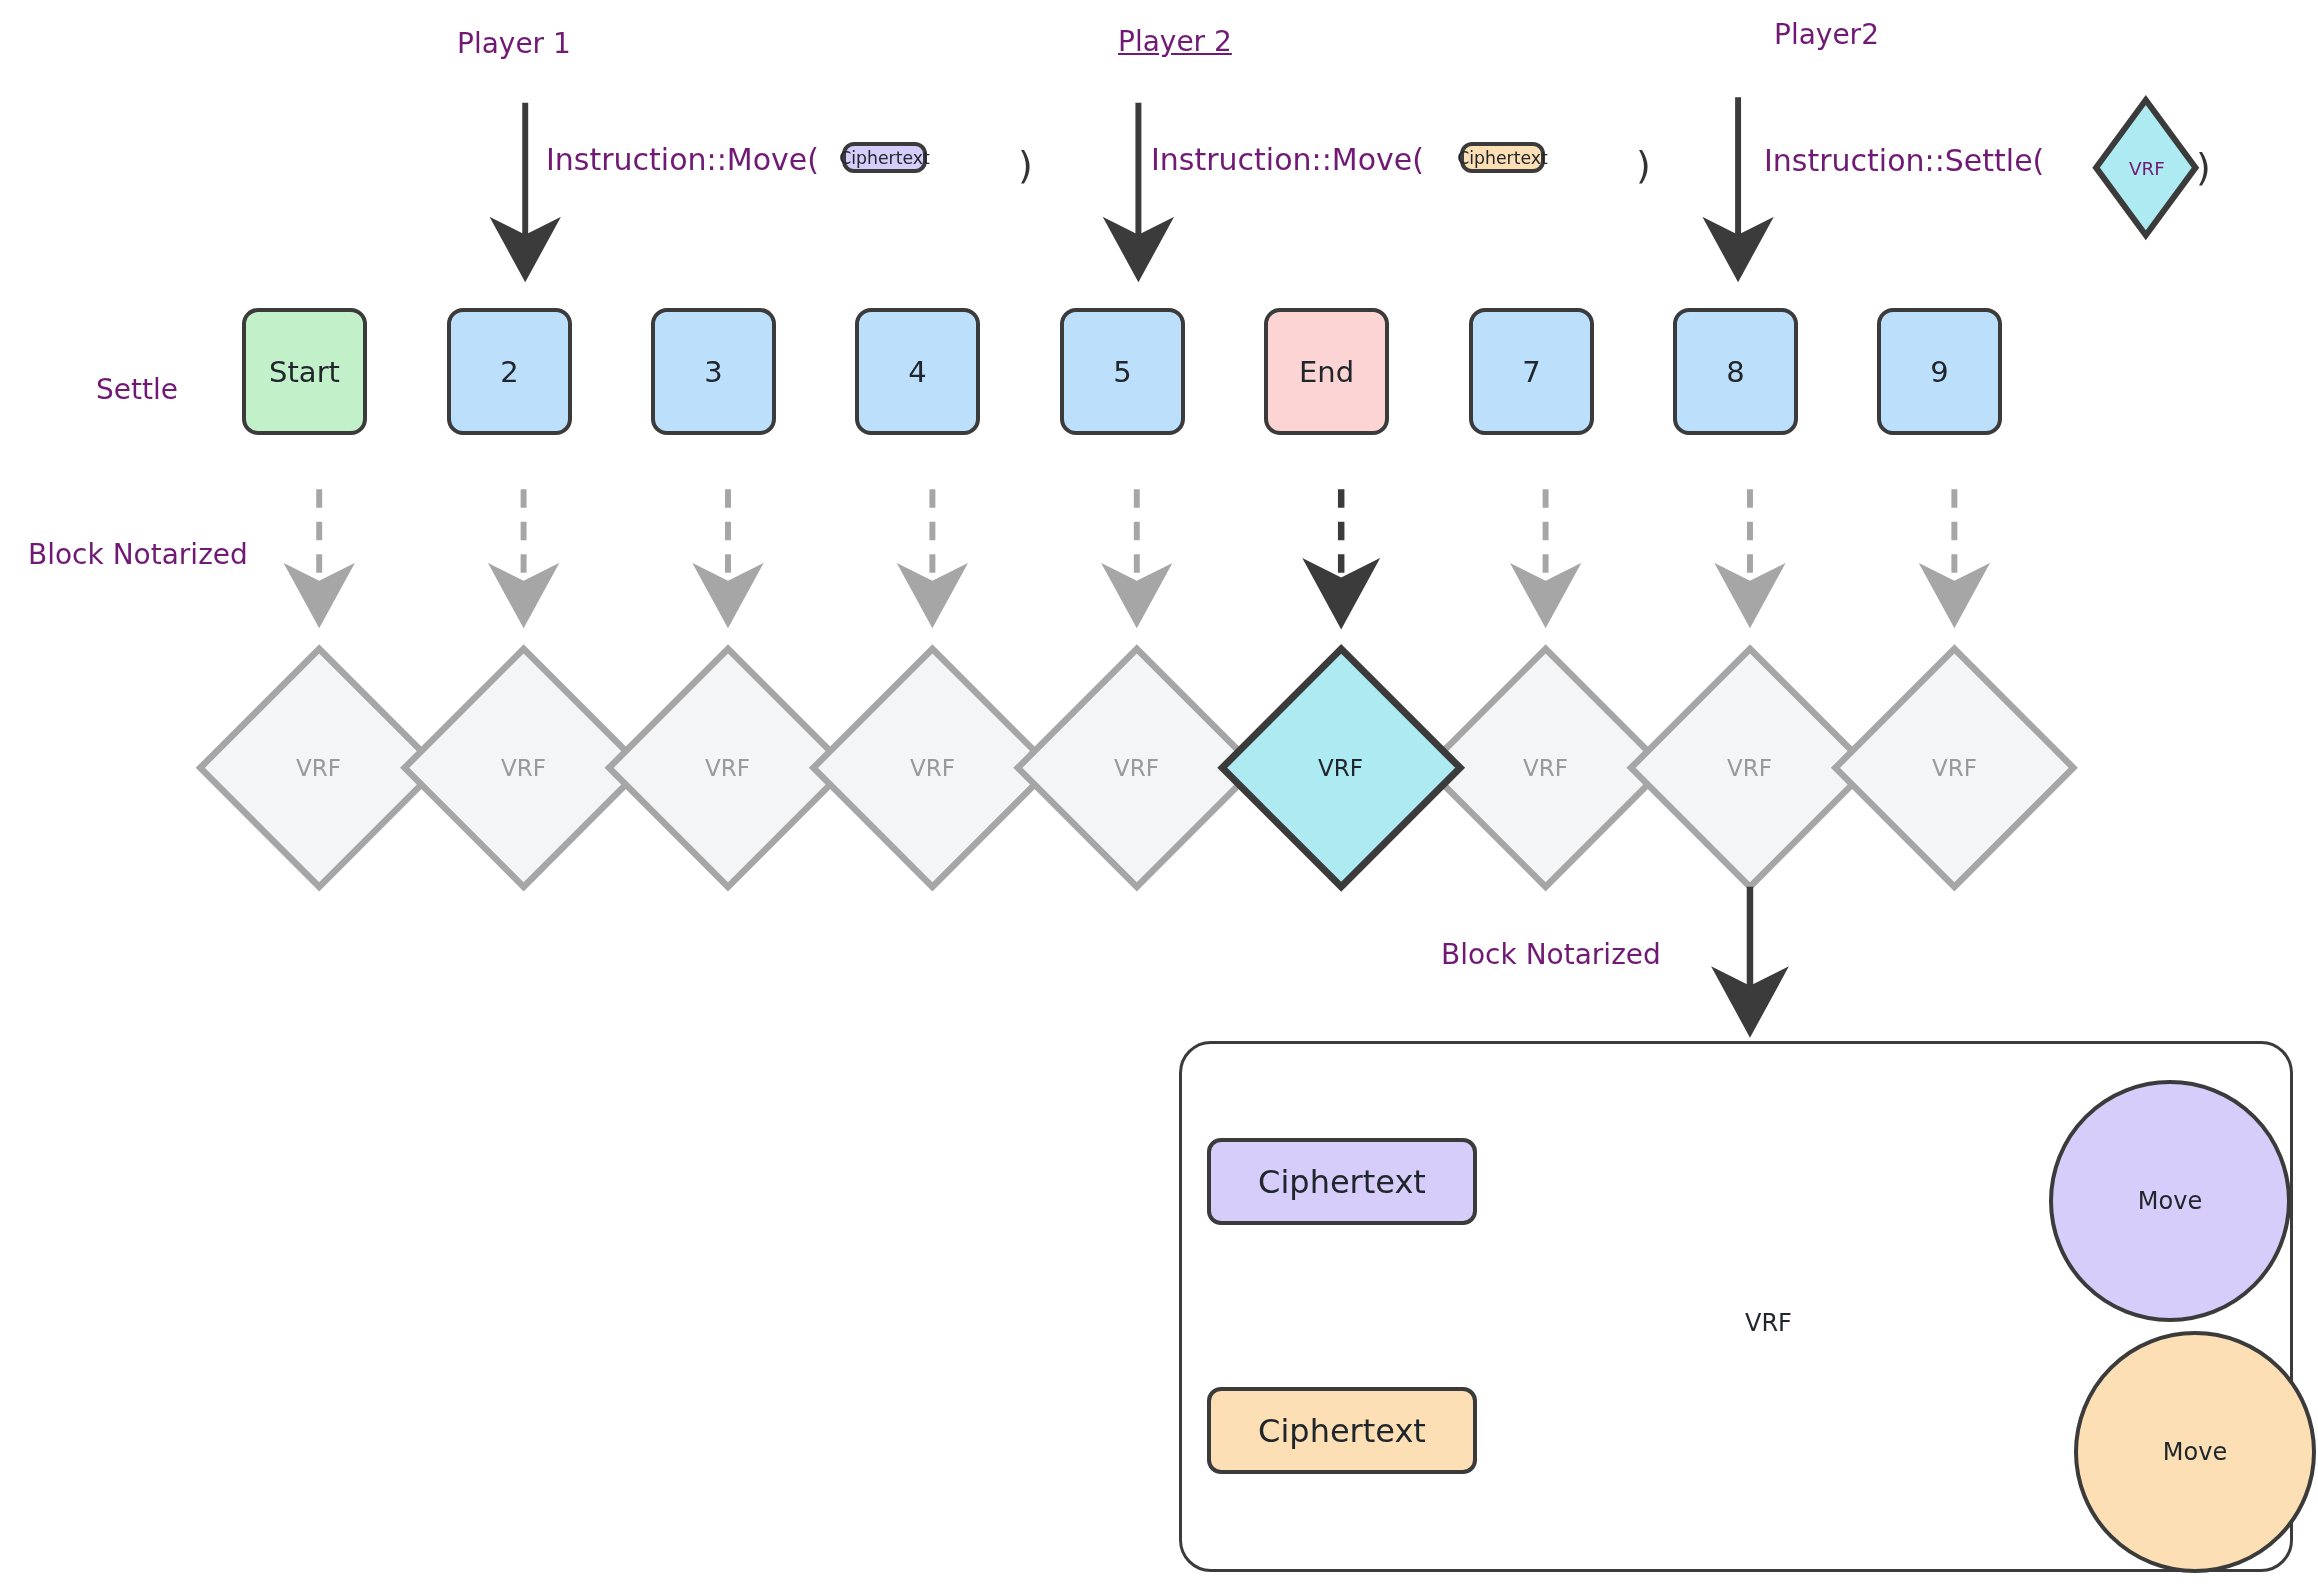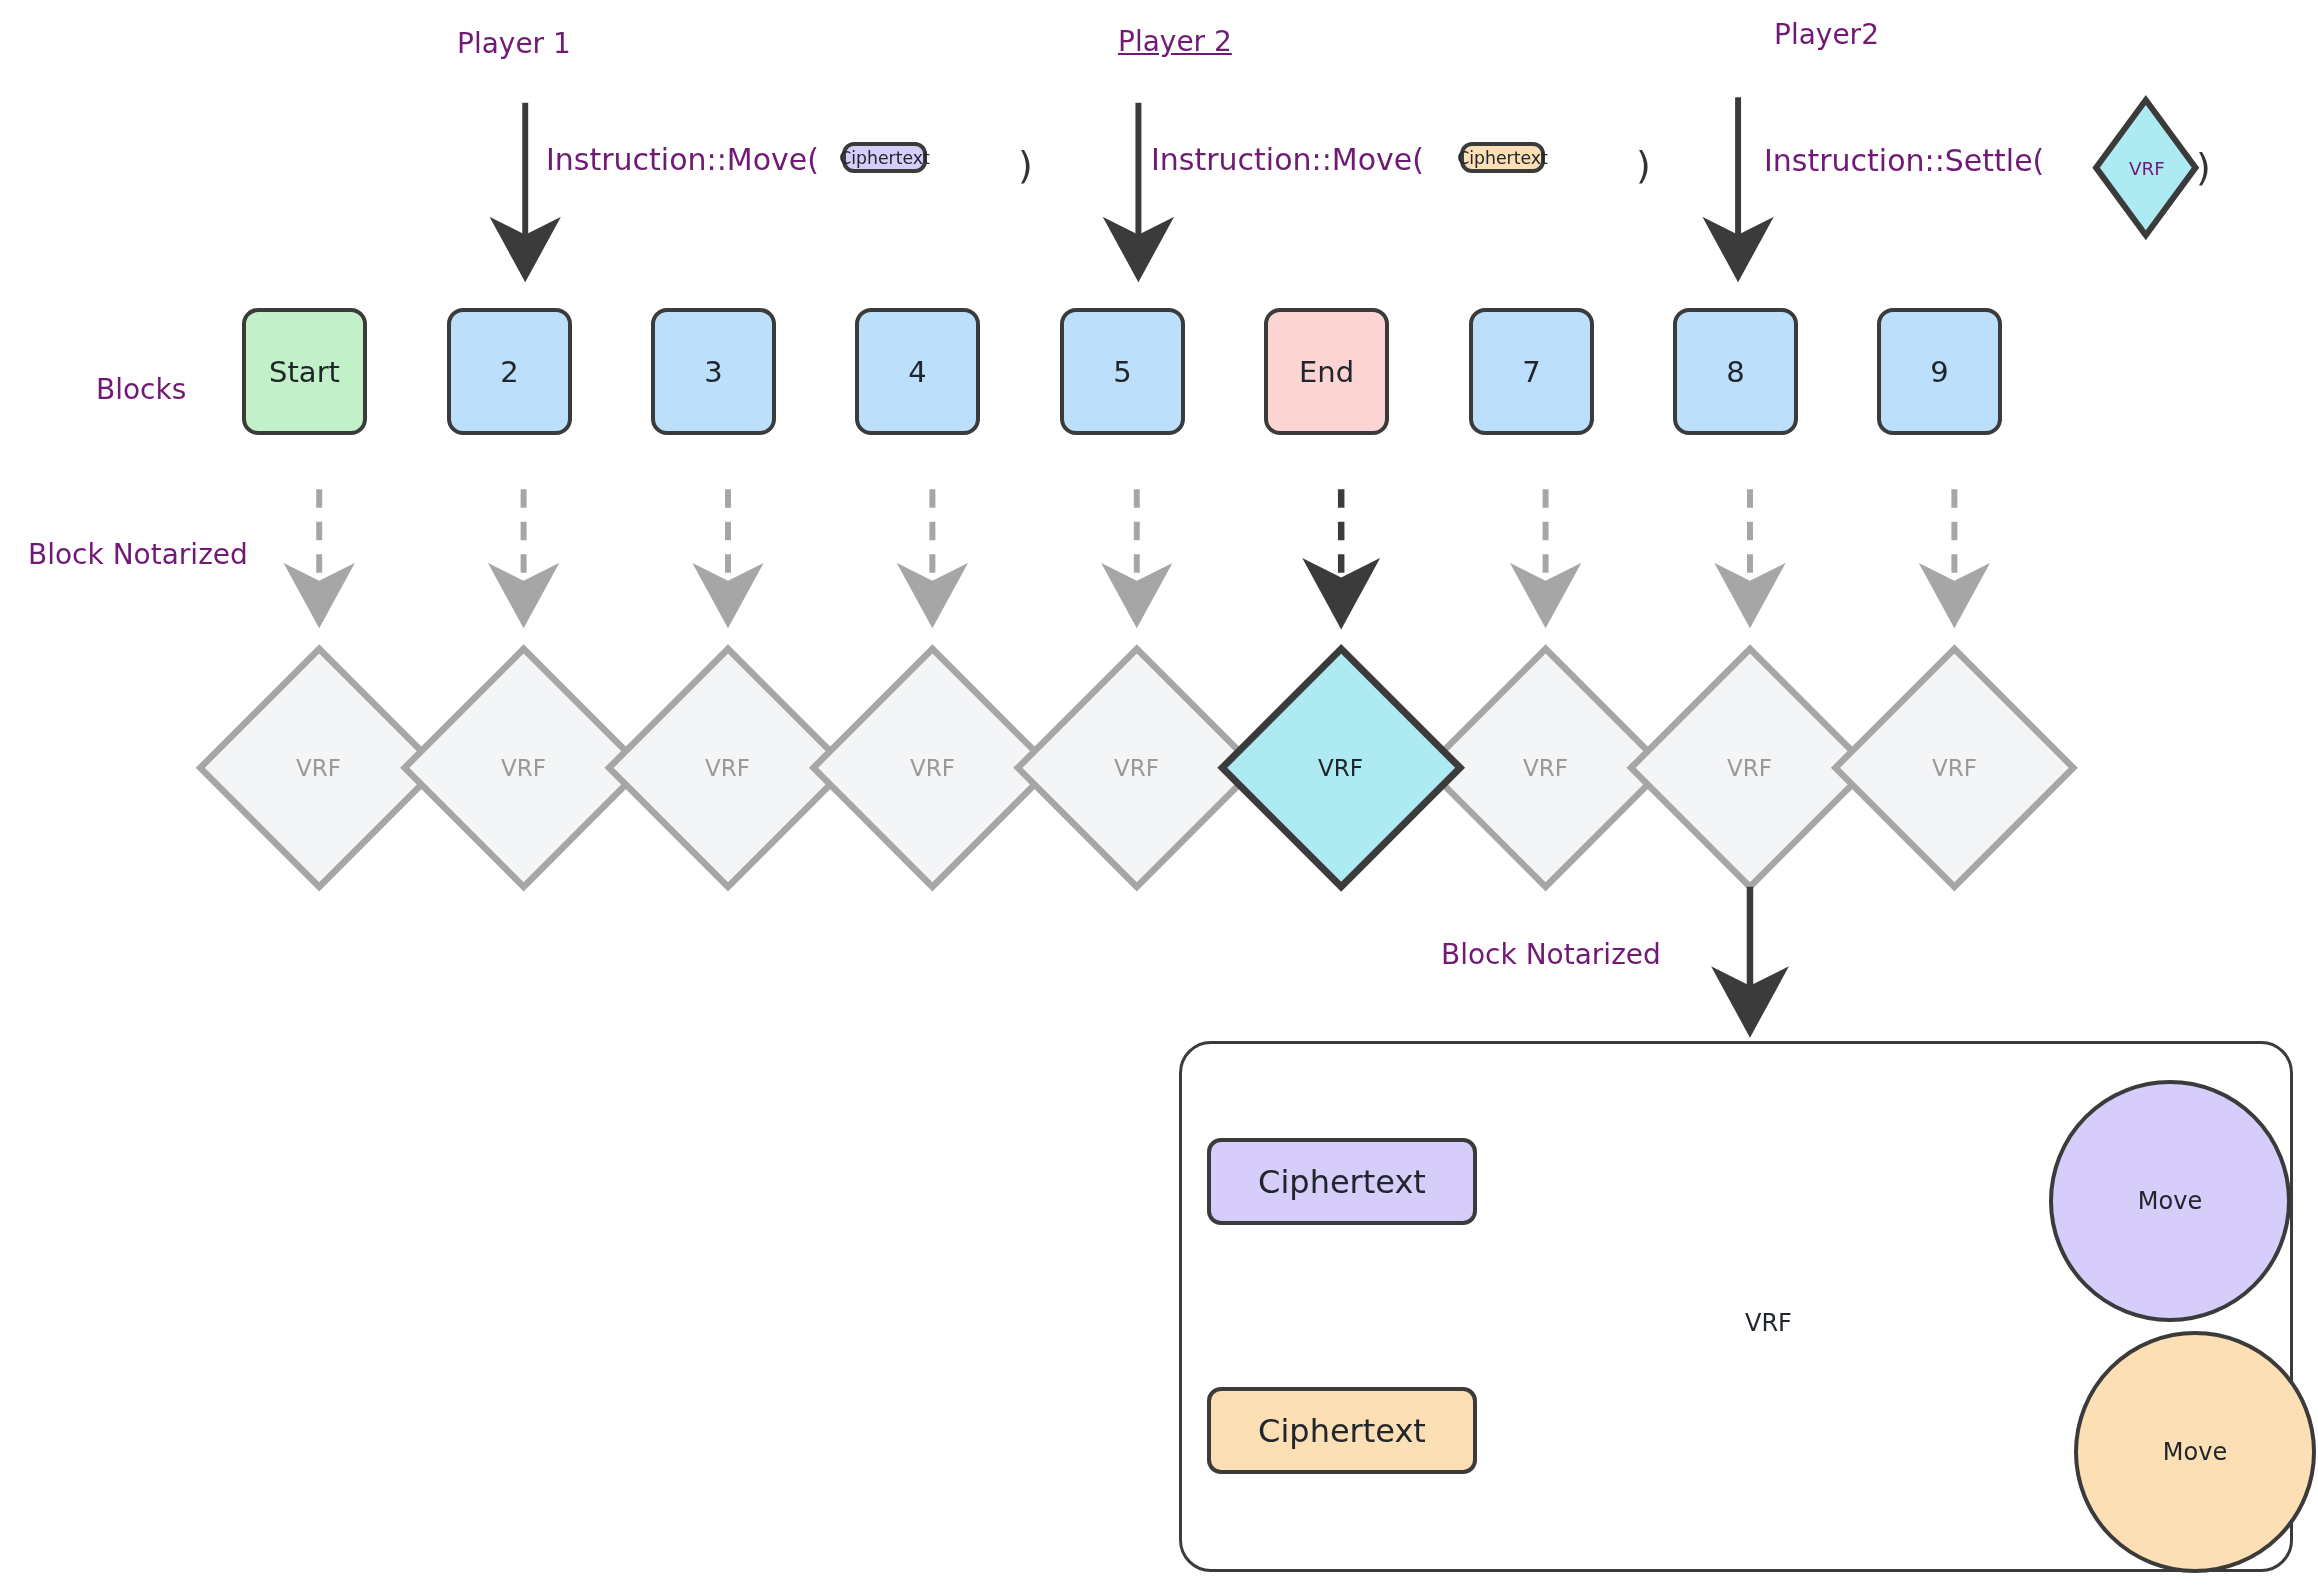--- a/index.html
+++ b/index.html
@@ -184,21 +184,21 @@
   <div class="lbl lbl-instr" style="left:1151px;top:145px;">Instruction::Move(</div>
   <div class="node chip orange" style="left:1460px;top:142px;">
     <span>Ciphertext</span>
   </div>
   <div class="paren" style="left:1636px;top:143px;">)</div>
 
   <div class="lbl lbl-instr" style="left:1764px;top:146px;">Instruction::Settle(</div>
   <div class="lbl lbl-small" style="left:2129px;top:160px;">VRF</div>
   <div class="paren" style="left:2196px;top:145px;">)</div>
 
-  <div class="lbl lbl-row" style="left:96px;top:376px;">Blocks</div>
+  <div class="lbl lbl-row" style="left:96px;top:376px;">Settle</div>
   <div class="lbl lbl-row" style="left:16px;top:541px;margin-left:12px;">Block Notarized</div>
   <div class="lbl lbl-row" style="left:1441px;top:941px;">Block Notarized</div>
 
   <div class="node block green" style="left:242px;top:308px;">
     <span>Start</span>
   </div>
   <div class="node block blue" style="left:447px;top:308px;">
     <span>2</span>
   </div>
   <div class="node block blue" style="left:651px;top:308px;">

